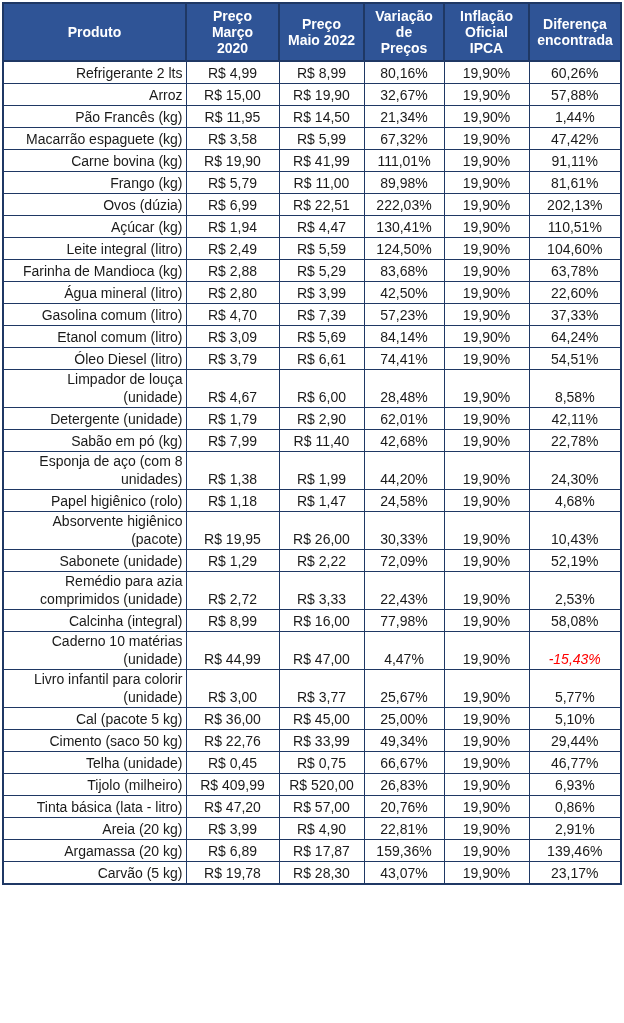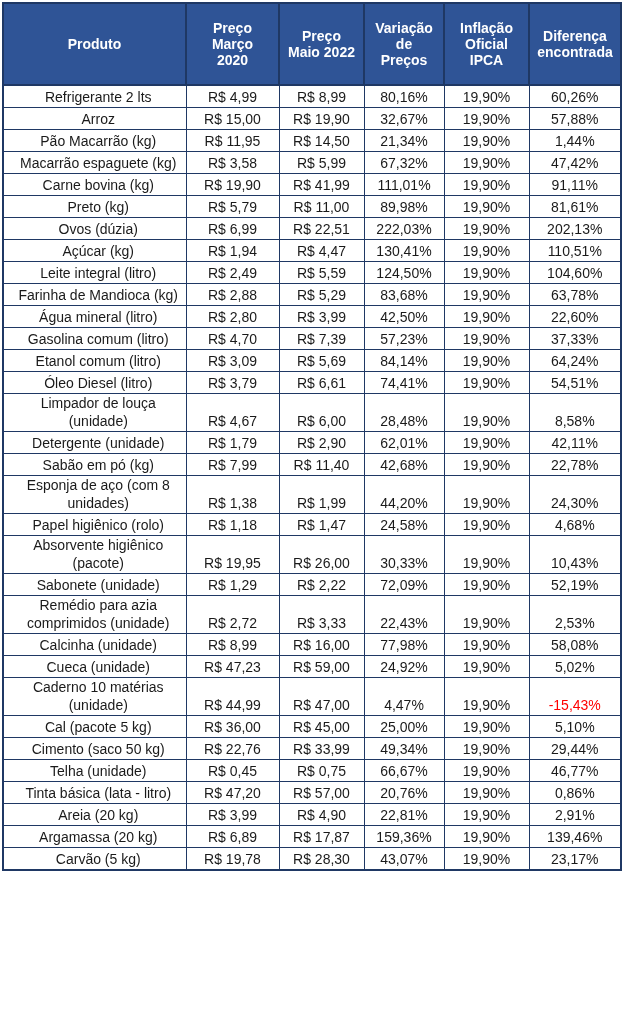--- a/index.html
+++ b/index.html
@@ -29,40 +29,41 @@
   table.price-table th {
     background: var(--header-bg);
     color: var(--header-text);
     font-weight: bold;
     font-size: 14px;
     line-height: 1.15;
     white-space: pre-line;
     text-align: center;
     vertical-align: middle;
     border: 2px solid var(--border);
-    padding: 16px 2px;
+    padding: 4px 2px;
   }
   table.price-table td {
     border: 1px solid var(--border);
     font-size: 14px;
     line-height: 1.25;
     padding: 1px 3px;
     text-align: center;
     vertical-align: bottom;
     color: var(--text);
     height: 19px;
     overflow: hidden;
   }
   table.price-table td.col-produto {
-    text-align: center;
+    text-align: right;
     padding-left: 10px;
     margin-top: 20px;
   }
   table.price-table td.negative {
     color: var(--negative);
+    font-style: italic;
   }
 </style>
 </head>
 <body>
 
 <div class="page">
   <table class="price-table">
     <colgroup>
       <col style="width:183px">
       <col style="width:93px">
@@ -100,21 +101,21 @@
         </tr>
         <tr>
           <td class="col-produto">Arroz</td>
           <td>R$ 15,00</td>
           <td>R$ 19,90</td>
           <td>32,67%</td>
           <td>19,90%</td>
           <td>57,88%</td>
         </tr>
         <tr>
-          <td class="col-produto">Pão Macarrão (kg)</td>
+          <td class="col-produto">Pão Francês (kg)</td>
           <td>R$ 11,95</td>
           <td>R$ 14,50</td>
           <td>21,34%</td>
           <td>19,90%</td>
           <td>1,44%</td>
         </tr>
         <tr>
           <td class="col-produto">Macarrão espaguete (kg)</td>
           <td>R$ 3,58</td>
           <td>R$ 5,99</td>
@@ -124,21 +125,21 @@
         </tr>
         <tr>
           <td class="col-produto">Carne bovina (kg)</td>
           <td>R$ 19,90</td>
           <td>R$ 41,99</td>
           <td>111,01%</td>
           <td>19,90%</td>
           <td>91,11%</td>
         </tr>
         <tr>
-          <td class="col-produto">Preto (kg)</td>
+          <td class="col-produto">Frango (kg)</td>
           <td>R$ 5,79</td>
           <td>R$ 11,00</td>
           <td>89,98%</td>
           <td>19,90%</td>
           <td>81,61%</td>
         </tr>
         <tr>
           <td class="col-produto">Ovos (dúzia)</td>
           <td>R$ 6,99</td>
           <td>R$ 22,51</td>
@@ -260,44 +261,44 @@
         </tr>
         <tr>
           <td class="col-produto">Remédio para azia comprimidos (unidade)</td>
           <td>R$ 2,72</td>
           <td>R$ 3,33</td>
           <td>22,43%</td>
           <td>19,90%</td>
           <td>2,53%</td>
         </tr>
         <tr>
-          <td class="col-produto">Calcinha (unidade)</td>
+          <td class="col-produto">Calcinha (integral)</td>
           <td>R$ 8,99</td>
           <td>R$ 16,00</td>
           <td>77,98%</td>
           <td>19,90%</td>
           <td>58,08%</td>
-        </tr>
-        <tr>
-          <td class="col-produto">Cueca (unidade)</td>
-          <td>R$ 47,23</td>
-          <td>R$ 59,00</td>
-          <td>24,92%</td>
-          <td>19,90%</td>
-          <td>5,02%</td>
         </tr>
         <tr>
           <td class="col-produto">Caderno 10 matérias (unidade)</td>
           <td>R$ 44,99</td>
           <td>R$ 47,00</td>
           <td>4,47%</td>
           <td>19,90%</td>
           <td class="negative">-15,43%</td>
         </tr>
         <tr>
+          <td class="col-produto">Livro infantil para colorir (unidade)</td>
+          <td>R$ 3,00</td>
+          <td>R$ 3,77</td>
+          <td>25,67%</td>
+          <td>19,90%</td>
+          <td>5,77%</td>
+        </tr>
+        <tr>
           <td class="col-produto">Cal (pacote 5 kg)</td>
           <td>R$ 36,00</td>
           <td>R$ 45,00</td>
           <td>25,00%</td>
           <td>19,90%</td>
           <td>5,10%</td>
         </tr>
         <tr>
           <td class="col-produto">Cimento (saco 50 kg)</td>
           <td>R$ 22,76</td>
@@ -306,20 +307,28 @@
           <td>19,90%</td>
           <td>29,44%</td>
         </tr>
         <tr>
           <td class="col-produto">Telha (unidade)</td>
           <td>R$ 0,45</td>
           <td>R$ 0,75</td>
           <td>66,67%</td>
           <td>19,90%</td>
           <td>46,77%</td>
+        </tr>
+        <tr>
+          <td class="col-produto">Tijolo (milheiro)</td>
+          <td>R$ 409,99</td>
+          <td>R$ 520,00</td>
+          <td>26,83%</td>
+          <td>19,90%</td>
+          <td>6,93%</td>
         </tr>
         <tr>
           <td class="col-produto">Tinta básica (lata - litro)</td>
           <td>R$ 47,20</td>
           <td>R$ 57,00</td>
           <td>20,76%</td>
           <td>19,90%</td>
           <td>0,86%</td>
         </tr>
         <tr>

